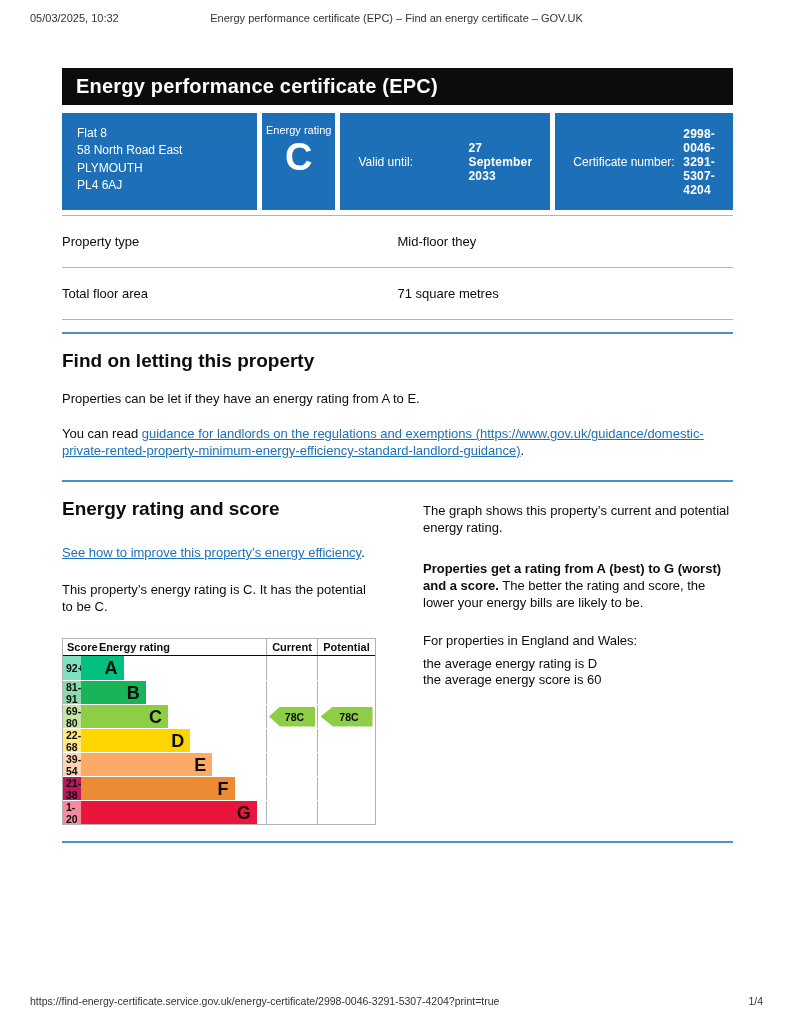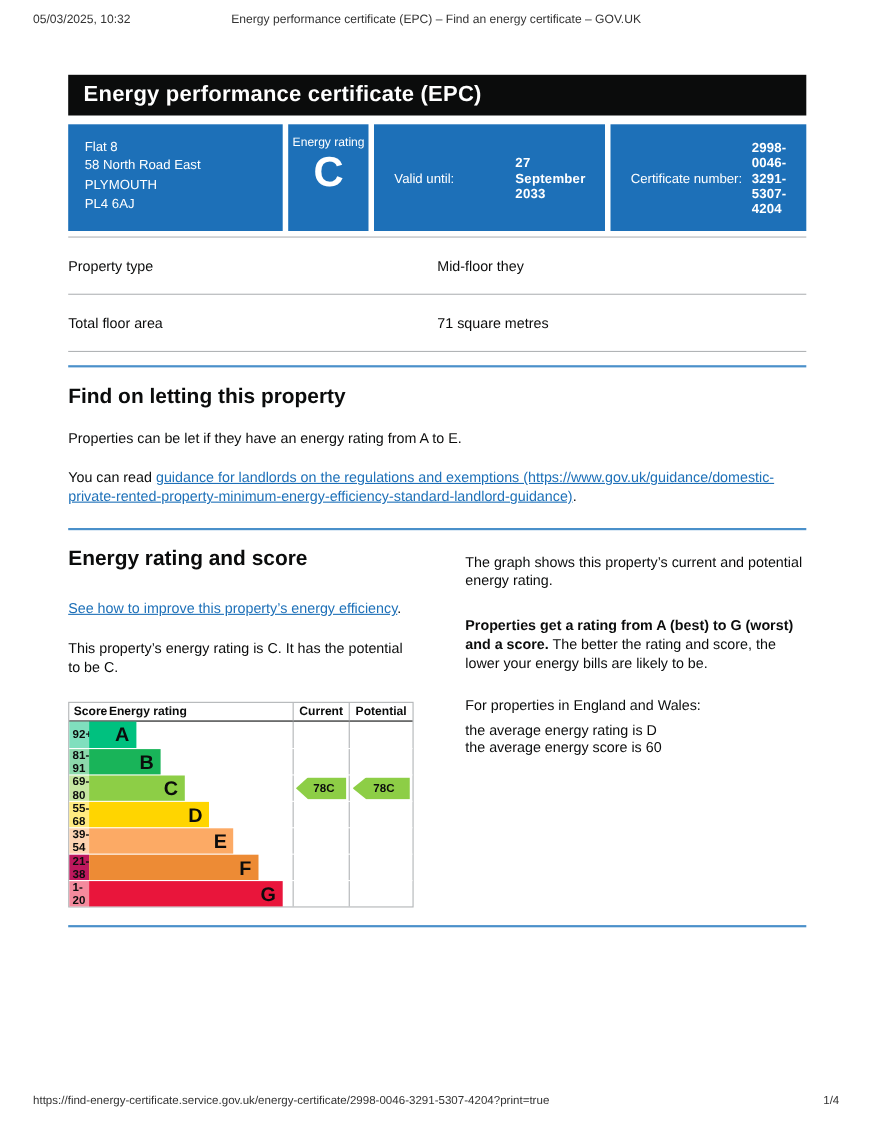--- a/index.html
+++ b/index.html
@@ -189,21 +189,21 @@
                 </div>
               </div>
               <div class="cell-potential">
                 <div class="epc-arrow arrow-potential" style="background: rgb(141, 206, 70);">
                   <span>78</span>
                   <span>C</span>
                 </div>
               </div>
             </div>
             <div class="epc-row">
-              <div class="cell-score" style="background: rgb(255, 234, 128);">55-68</div>
+              <div class="cell-score" style="background: rgb(255, 234, 128);">22-68</div>
               <div class="cell-bars">
                 <div class="band-bar" style="background: rgb(255, 213, 0); width: 59%;">
                   <span class="band-letter">D</span>
                 </div>
               </div>
               <div class="cell-current"></div>
               <div class="cell-potential"></div>
             </div>
             <div class="epc-row">
               <div class="cell-score" style="background: rgb(253, 212, 178);">39-54</div>

